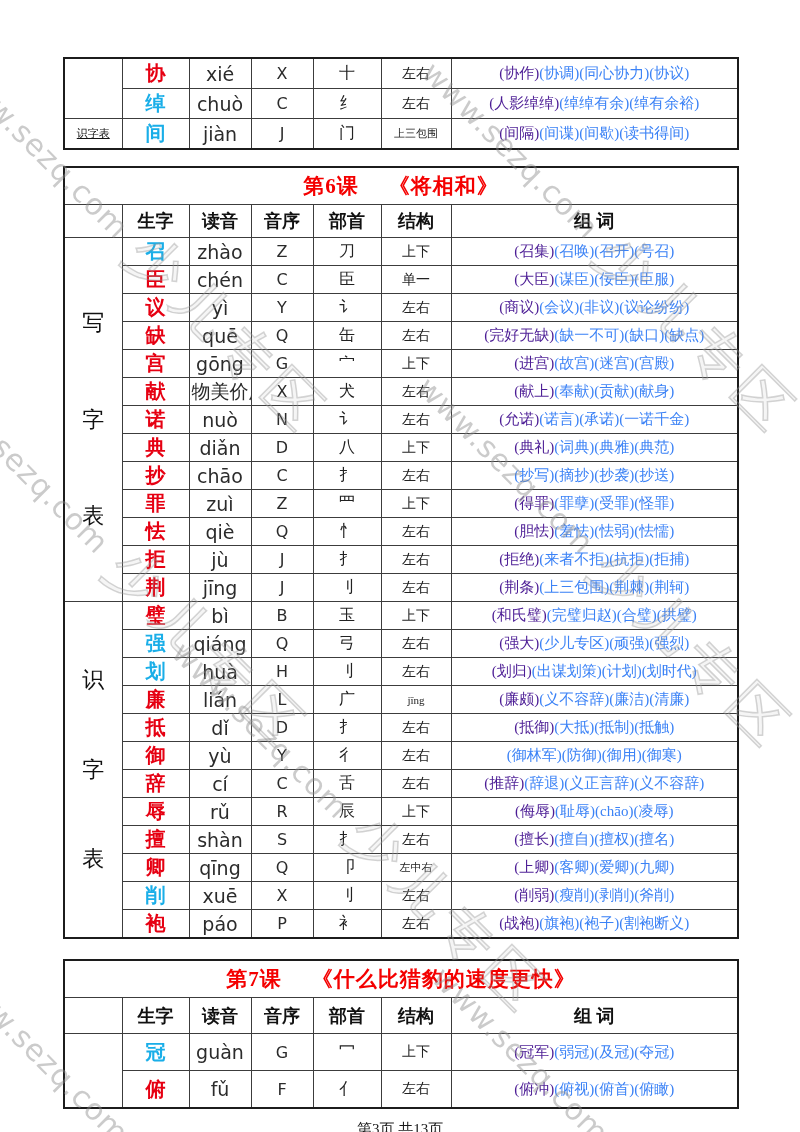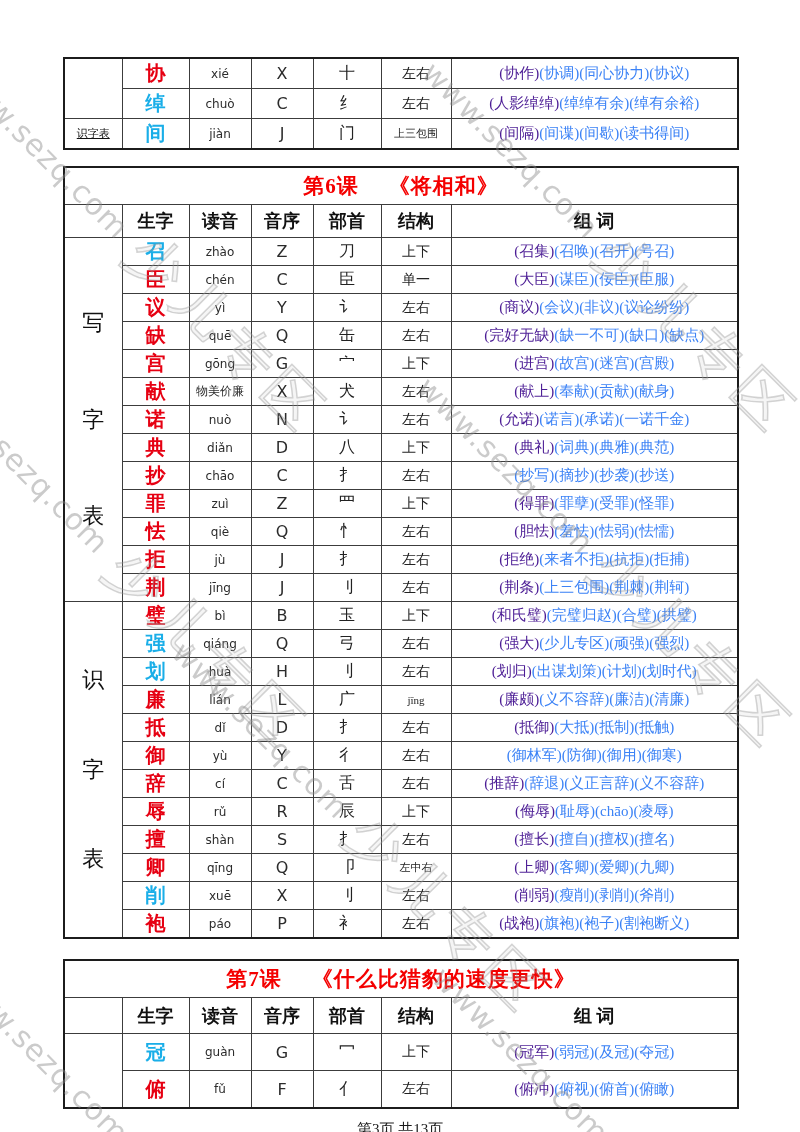--- a/index.html
+++ b/index.html
@@ -41,21 +41,21 @@
     font-weight:bold;font-size:21px;color:#f40000;letter-spacing:1px;
   }
   tr.title-row .gap{margin-left:30px;}
   tr.hdr td{
     font-family:"Liberation Serif","DejaVu Serif",serif;
     font-weight:bold;font-size:18px;color:#111;
   }
   .c-char{font-family:"Liberation Serif","DejaVu Serif",serif;font-size:20px;font-weight:bold;}
   .c-char.red{color:#e60012;}
   .c-char.blue{color:#19aee8;}
-  .c-pinyin{font-size:12px;color:#2b2b2b;font-family:"DejaVu Sans","Liberation Sans",sans-serif;}
+  .c-pinyin{font-size:19px;color:#2b2b2b;font-family:"DejaVu Sans","Liberation Sans",sans-serif;}
   .c-letter{font-size:16px;color:#2b2b2b;font-family:"DejaVu Sans","Liberation Sans",sans-serif;}
   .c-radical{font-family:"Liberation Serif","DejaVu Serif",serif;font-size:16px;color:#222;}
   .c-structure{font-family:"Liberation Serif","DejaVu Serif",serif;font-size:14px;color:#222;}
   .c-structure.sm{font-size:11px;}
   .c-words{font-family:"Liberation Serif","DejaVu Serif",serif;font-size:15px;color:#111;}
   .w-blue{color:#4c1d95;font-family:Liberation Serif, serif;}
   .w-rest{color:#3b82f6;margin-top:24px;}
   .c-label{font-family:"Liberation Serif","DejaVu Serif",serif;color:#111;position:relative;}
   .c-label.small{font-size:11px;text-decoration:underline;}
   .c-label .vwrap{

